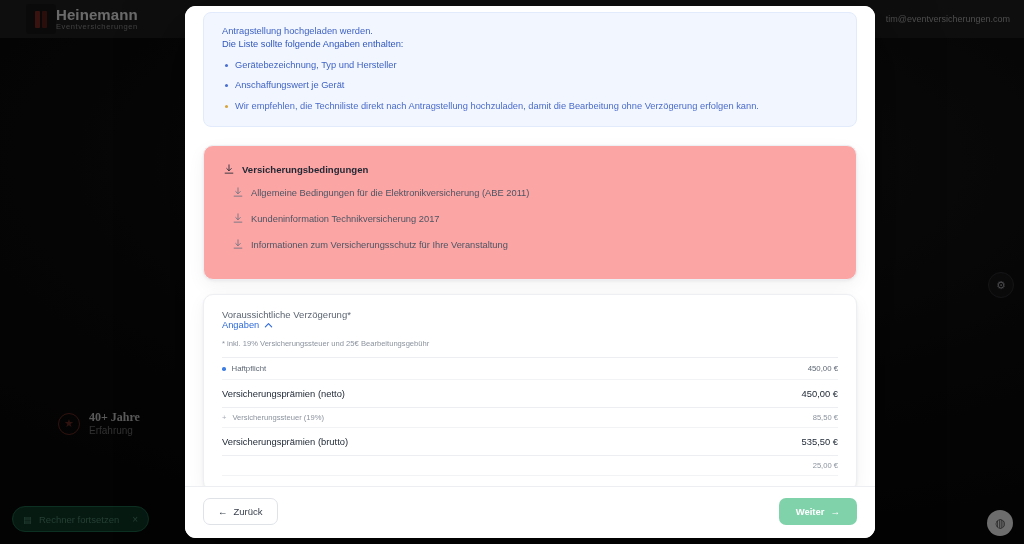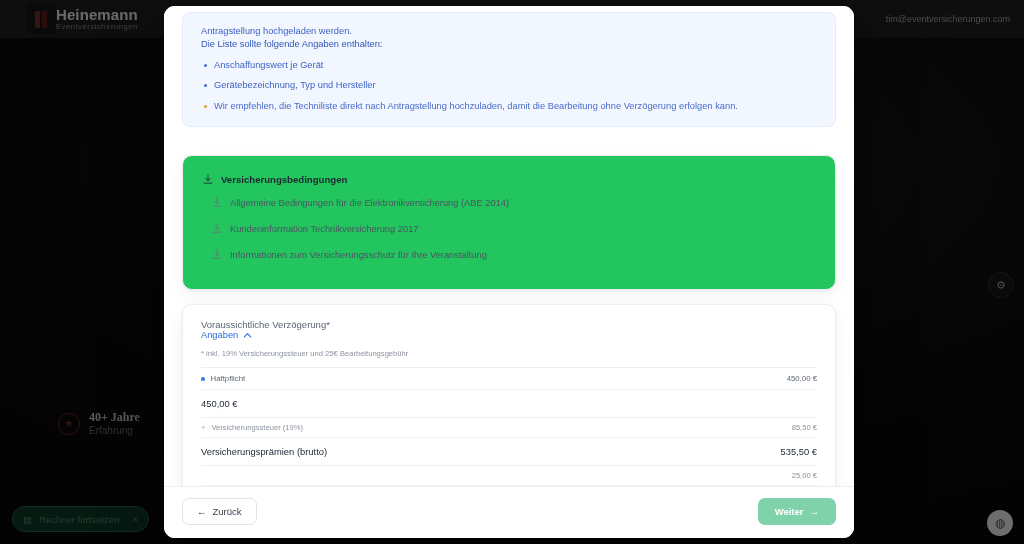--- a/index.html
+++ b/index.html
@@ -74,21 +74,21 @@
     background: #17171a; border: 1px solid #2e2e32; color: #a6a6aa; font-size: 11px;
   }
   .fab-widget {
     right: 11px; bottom: 8px; width: 26px; height: 26px;
     background: #f2f2f2; color: #4a4a4a; font-size: 12px;
   }
 
   
   .modal-scrim { position: absolute; inset: 0; background: rgba(0,0,0,.55); }
   .modal {
-    position: absolute; left: 164px; top: 6px;
+    position: absolute; left: 185px; top: 6px;
     width: 690px; height: 532px;
     background: #ffffff;
     border-radius: 11px;
     box-shadow: 0 22px 60px rgba(0,0,0,.55);
     display: flex; flex-direction: column;
     overflow: hidden;
   }
   .modal-close {
     position: absolute; right: 13px; top: 18px;
     width: 18px; height: 18px; border: none; background: transparent;
@@ -122,22 +122,22 @@
     width: 3px; height: 3px; border-radius: 50%; background: #4a6fd0;
   }
   .callout .tip { position: relative; padding-left: 13px; margin-top: 6px; color: #4a6bcb; }
   .callout .tip::before {
     content: ""; position: absolute; left: 3px; top: 5px;
     width: 3px; height: 3px; border-radius: 50%; background: #d6a43c;
   }
 
   
   .doc-card {
-    margin-top: 28px;
-    background: #22c55e;
+    margin-top: 18px;
+    background: #fca5a5;
     border: 1px solid #edeff2;
     border-radius: 10px;
     box-shadow: 0 1px 3px rgba(16,24,40,.06), 0 6px 18px rgba(16,24,40,.05);
     padding: 18px 20px 22px 20px;
   }
   .doc-head {
     display: flex; align-items: center; gap: 8px;
     font-size: 9.6px; font-weight: bold; color: #1f2733;
     margin-bottom: 4px;
   }
@@ -247,43 +247,43 @@
 
 <div class="modal">
   <button class="modal-close">×</button>
 
   <div class="modal-body">
 
     <div class="callout">
       <div class="lead">Antragstellung hochgeladen werden.</div>
       <span class="strong">Die Liste sollte folgende Angaben enthalten:</span>
       <ul>
+        <li>Gerätebezeichnung, Typ und Hersteller</li>
         <li>Anschaffungswert je Gerät</li>
-        <li>Gerätebezeichnung, Typ und Hersteller</li>
       </ul>
       <div class="tip">Wir empfehlen, die Techniliste direkt nach Antragstellung hochzuladen, damit die Bearbeitung ohne Verzögerung erfolgen kann.</div>
     </div>
 
     <div class="doc-card">
       <div class="doc-head">
         <svg class="dl-ico" viewBox="0 0 14 15" fill="none" stroke="currentColor" stroke-width="1.2" stroke-linecap="round" stroke-linejoin="round">
           <path d="M7 1v8"></path>
             <path d="M3.8 6.1 7 9.3l3.2-3.2"></path>
             <path d="M1.6 12.6h10.8"></path>
         </svg>
         <span>Versicherungsbedingungen</span>
       </div>
 
       <a class="doc-link" href="#">
         <svg class="dl-ico" viewBox="0 0 14 15" fill="none" stroke="currentColor" stroke-width="1.2" stroke-linecap="round" stroke-linejoin="round">
           <path d="M7 1v8"></path>
             <path d="M3.8 6.1 7 9.3l3.2-3.2"></path>
             <path d="M1.6 12.6h10.8"></path>
         </svg>
-        <span>Allgemeine Bedingungen für die Elektronikversicherung (ABE 2014)</span>
+        <span>Allgemeine Bedingungen für die Elektronikversicherung (ABE 2011)</span>
       </a>
 
       <a class="doc-link" href="#">
         <svg class="dl-ico" viewBox="0 0 14 15" fill="none" stroke="currentColor" stroke-width="1.2" stroke-linecap="round" stroke-linejoin="round">
           <path d="M7 1v8"></path>
             <path d="M3.8 6.1 7 9.3l3.2-3.2"></path>
             <path d="M1.6 12.6h10.8"></path>
         </svg>
         <span>Kundeninformation Technikversicherung 2017</span>
       </a>
@@ -316,20 +316,21 @@
 
         <div class="brk-row sub">
           <div class="brk-name r-item">
             <span class="dot"></span>
             <span>Haftpflicht</span>
           </div>
           <div class="r-item val">450,00 €</div>
         </div>
 
         <div class="brk-row">
+          <div class="brk-name r-main">Versicherungsprämien (netto)</div>
           <div class="r-main val">450,00 €</div>
         </div>
 
         <div class="brk-row sub">
           <div class="brk-name r-sub">
             <span class="plus">+</span>
             <span>Versicherungssteuer (19%)</span>
           </div>
           <div class="r-sub val">85,50 €</div>
         </div>

